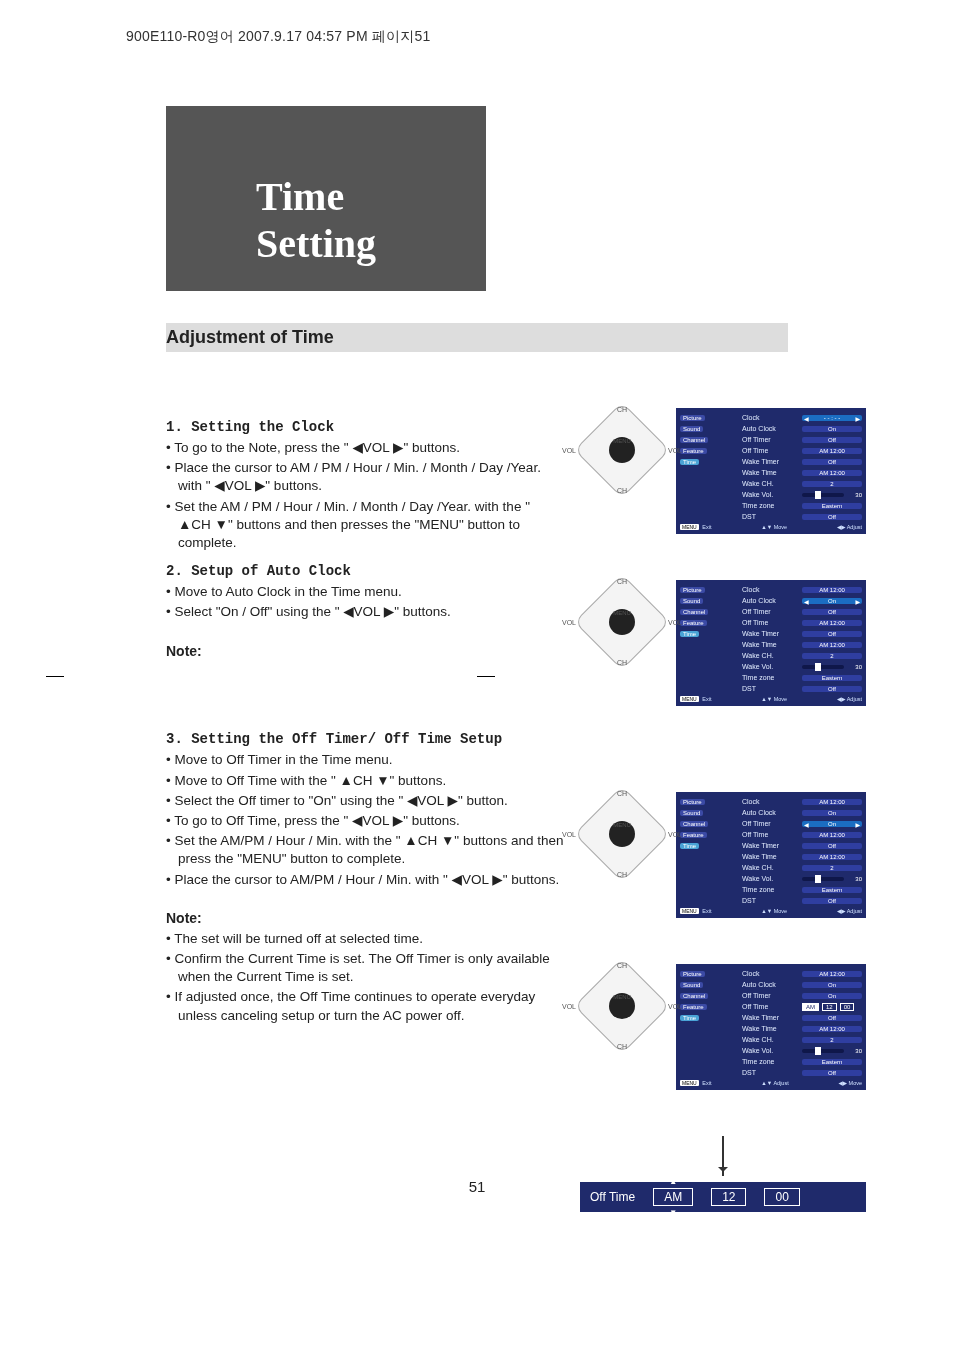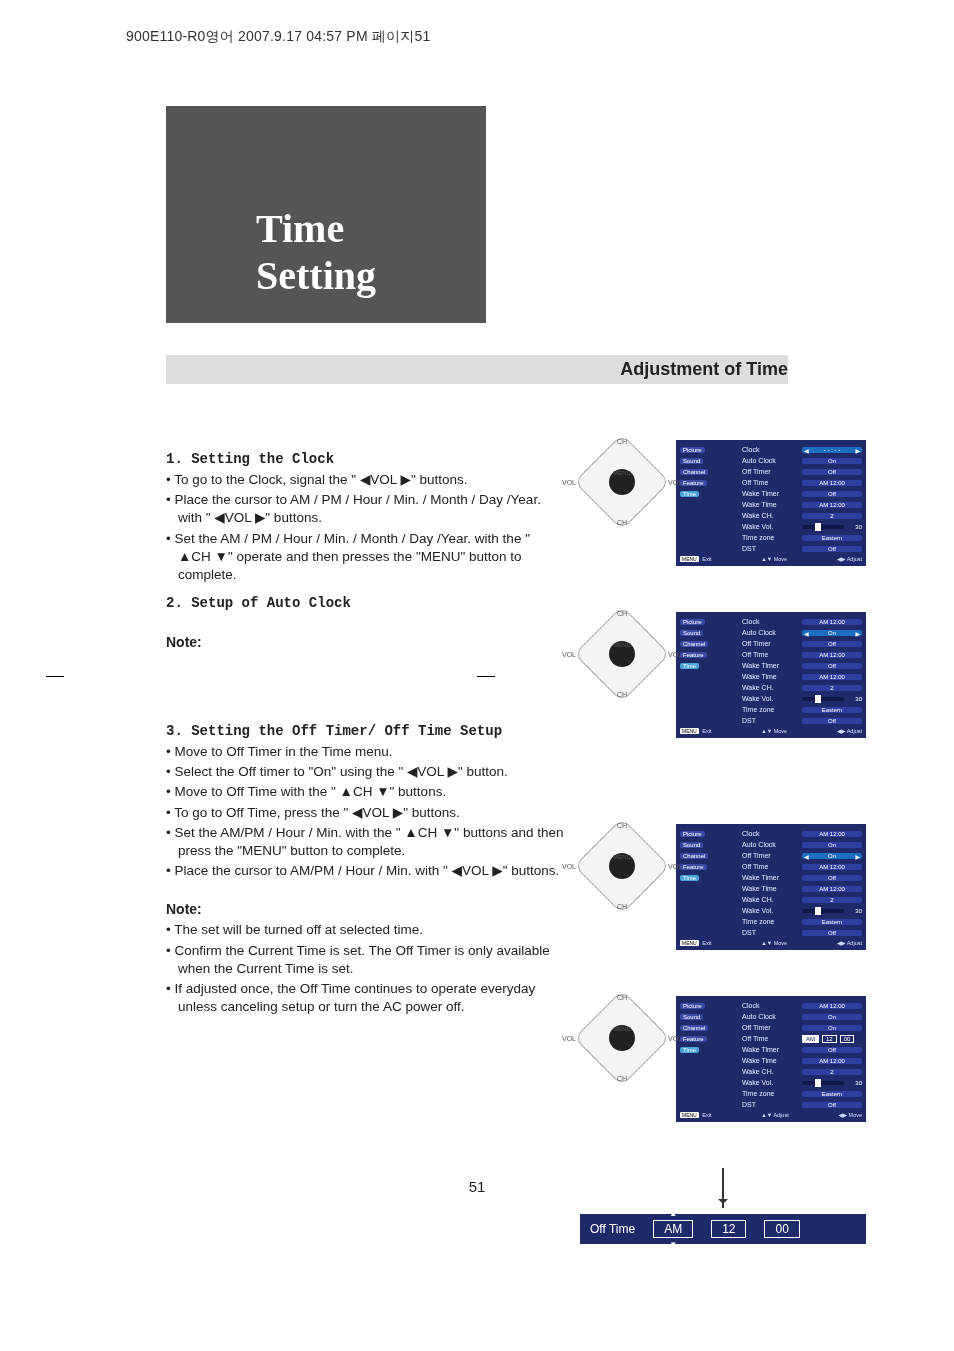--- a/index.html
+++ b/index.html
@@ -57,31 +57,31 @@
 
   .title-block {
     display: flex;
   }
   .title-dark {
     background: #555;
     color: #fff;
     font-family: Georgia, 'Times New Roman', serif;
     font-size: 40px;
     font-weight: 600;
-    padding: 99px 22px 24px 90px;
+    padding: 67px 22px 24px 90px;
     width: 320px;
     box-sizing: border-box;
   }
 
   .section-heading {
     margin-top: 32px;
     background: #ddd;
     font-weight: bold;
     font-size: 18px;
-    text-align: right;
+    text-align: left;
     padding: 4px 0;
   }
 
   .columns {
     display:flex;
     gap: 14px;
     margin-top: 56px;
   }
   .left-col {
     flex: 0 0 400px;
@@ -320,36 +320,40 @@
     </div>
 
     <div class="section-heading">Adjustment of Time</div>
 
     <div class="columns">
 
       <div class="left-col">
 
         <div class="step-title">1. Setting the Clock</div>
         <ul class="bullets">
-            <li>To go to the Clock, signal the " ◀VOL ▶" buttons.</li>
+            <li>To go to the Note, press the " ◀VOL ▶" buttons.</li>
             <li>Place the cursor to AM / PM / Hour / Min. / Month / Day /Year. with " ◀VOL ▶" buttons.</li>
-            <li>Set the AM / PM / Hour / Min. / Month / Day /Year. with the " ▲CH ▼" operate and then presses the "MENU" button to complete.</li>
+            <li>Set the AM / PM / Hour / Min. / Month / Day /Year. with the " ▲CH ▼" buttons and then presses the "MENU" button to complete.</li>
           </ul>
 
         <div class="step-title">2. Setup of Auto Clock</div>
+        <ul class="bullets">
+            <li>Move to Auto Clock in the Time menu.</li>
+            <li>Select "On / Off" using the  " ◀VOL ▶" buttons.</li>
+          </ul>
         <div class="note-label">Note:</div>
 
         <div class="spacer"></div>
         <div class="spacer"></div>
 
         <div class="step-title">3. Setting the Off Timer/ Off Time Setup</div>
         <ul class="bullets">
             <li>Move to Off Timer in the Time menu.</li>
+            <li>Move to Off Time with the " ▲CH ▼" buttons.</li>
             <li>Select the Off timer to "On" using the " ◀VOL ▶" button.</li>
-            <li>Move to Off Time with the " ▲CH ▼" buttons.</li>
             <li>To go to Off Time, press the " ◀VOL ▶" buttons.</li>
             <li>Set the AM/PM / Hour / Min. with the " ▲CH ▼" buttons and then press the "MENU" button to complete.</li>
             <li>Place the cursor to AM/PM / Hour / Min. with " ◀VOL ▶" buttons.</li>
           </ul>
         <div class="note-label">Note:</div>
         <ul class="bullets">
             <li>The set will be turned off at selected time.</li>
             <li>Confirm the Current Time is set. The Off Timer is only available when the Current Time is set.</li>
             <li>If adjusted once, the Off Time continues to operate everyday unless canceling setup or turn the AC power off.</li>
           </ul>

